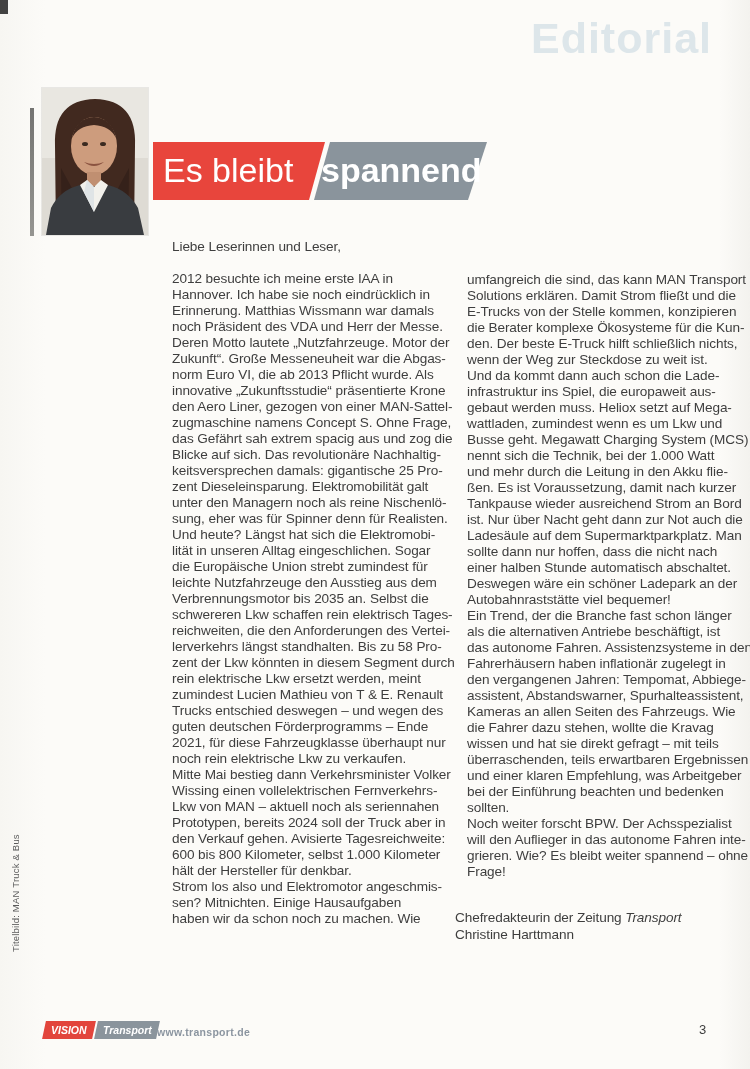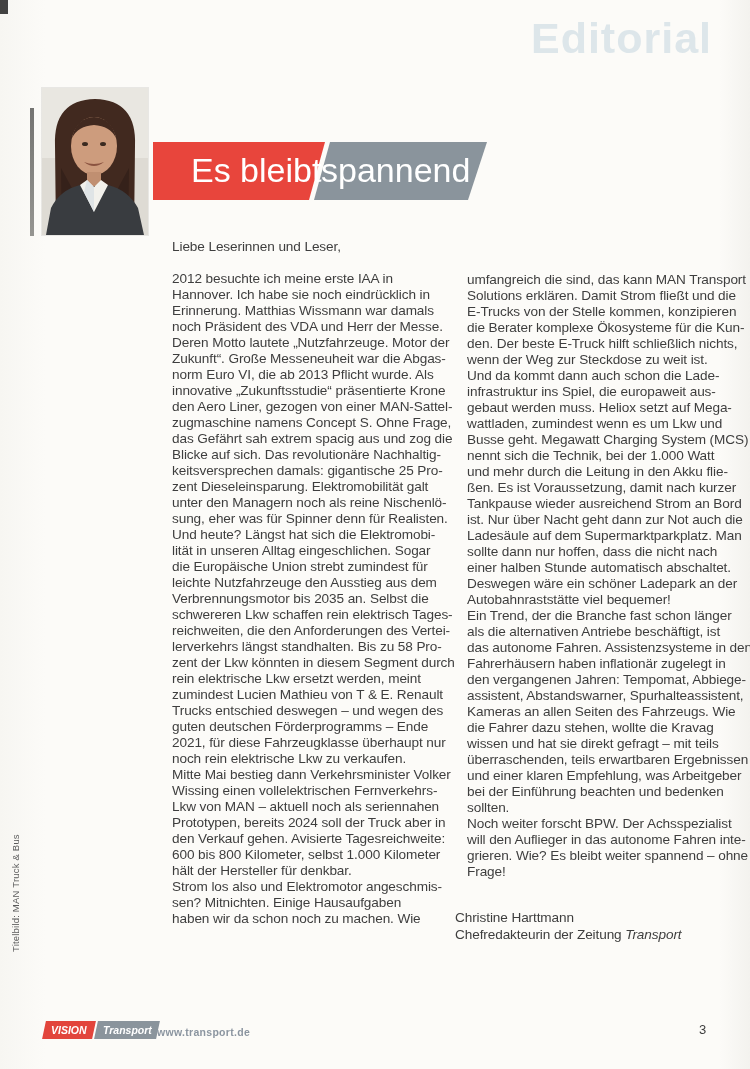--- a/index.html
+++ b/index.html
@@ -31,22 +31,22 @@
   
   .banner{
     position:absolute; left:153px; top:142px;
     width:345px; height:58px;
   }
   .banner svg{position:absolute;left:0;top:0;display:block;}
   .banner .t1,.banner .t2{
     position:absolute; top:0; height:58px; line-height:56px;
     color:#ffffff; font-size:34px; font-weight:normal; white-space:nowrap;
   }
-  .banner .t1{left:38px;}
-  .banner .t2{left:168px;}
+  .banner .t1{left:10px;}
+  .banner .t2{left:168px;font-weight:bold;}
   
   .col{
     position:absolute;
     font-size:13.6px; line-height:16px;
     color:#3e3e3e;
     white-space:pre;
     letter-spacing:-0.1px;
   }
   .col-left{left:172px; top:239px; width:285px;}
   .col-right{left:467px; top:272px; width:285px;}
@@ -210,22 +210,22 @@
 überraschenden, teils erwartbaren Ergebnissen
 und einer klaren Empfehlung, was Arbeitgeber
 bei der Einführung beachten und bedenken
 sollten.
 Noch weiter forscht BPW. Der Achsspezialist
 will den Auflieger in das autonome Fahren inte-
 grieren. Wie? Es bleibt weiter spannend – ohne
 Frage!</span></div>
 
   <div class="signature">
+    <div><span>Chefredakteurin der Zeitung </span><em>Transport</em></div>
     <div>Christine Harttmann</div>
-    <div><span>Chefredakteurin der Zeitung </span><em>Transport</em></div>
   </div>
 
   <div class="photo-credit">Titelbild: MAN Truck &amp; Bus</div>
 
   <div class="footer-logo">
     <div class="seg red">
         <span>VISION</span>
       </div>
     <div class="seg gray">
         <span>Transport</span>

